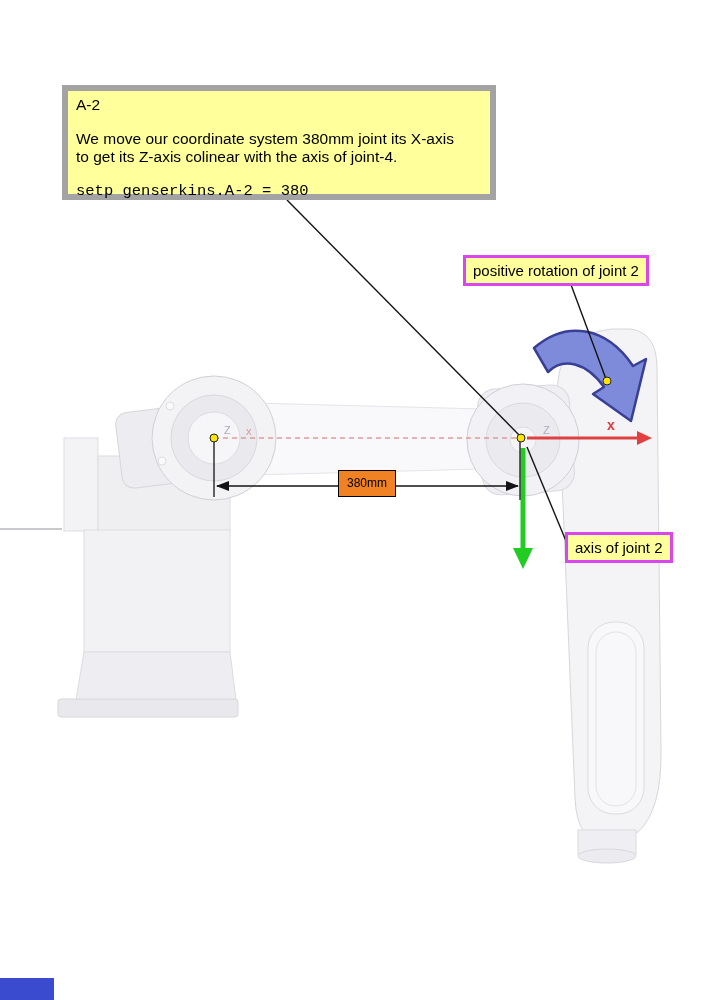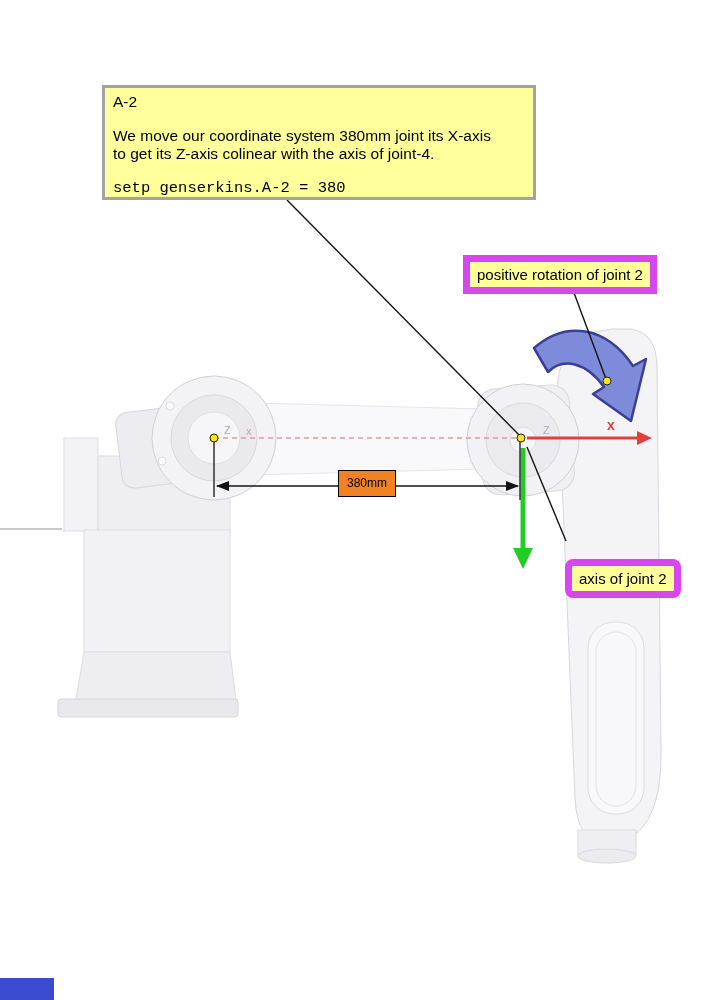--- a/index.html
+++ b/index.html
@@ -4,28 +4,28 @@
 <style>
   html,body{margin:0;padding:0;background:#ffffff;}
   #canvas{
     position:relative;width:707px;height:1000px;background:#ffffff;
     overflow:hidden;font-family:"Liberation Sans",sans-serif;color:#000;
   }
   #scene{position:absolute;left:0;top:0;}
   #scene text{font-family:"Liberation Sans",sans-serif;}
   .note-box{
     position:absolute;box-sizing:border-box;
-    background:#FFFF9C;border:3px solid #a3a3a3;
-    padding:5px 8px;font-size:15.5px;line-height:18px;margin-left:40px;
+    background:#FFFF9C;border:6px solid #a3a3a3;
+    padding:5px 8px;font-size:15.5px;line-height:18px;
   }
   .note-title{margin-bottom:16px;}
   .note-cmd{margin-top:16px;font-family:Liberation Mono, monospace;}
   .callout{
     position:absolute;box-sizing:border-box;white-space:nowrap;
-    background:#FFFF9C;border:7px solid #d946ef;
+    background:#FFFF9C;border:3px solid #d946ef;
     padding:3px 7px;font-size:15px;line-height:19px;text-align:right;
   }
   .dim-label{
     position:absolute;box-sizing:border-box;white-space:nowrap;
     background:#F08224;border:1px solid #000;
     padding:3px 8px;font-size:12px;line-height:19px;
   }
 </style>
 </head>
 <body>
@@ -111,17 +111,17 @@
   </svg>
 
   <div class="note-box" style="left:62px;top:85px;width:434px;height:115px;">
     <div class="note-title">A-2</div>
     <div>We move our coordinate system 380mm joint its X-axis</div>
     <div>to get its Z-axis colinear with the axis of joint-4.</div>
     <div class="note-cmd">setp genserkins.A-2 = 380</div>
   </div>
 
   <div class="callout" style="left:463px;top:255px;">positive rotation of joint 2</div>
-  <div class="callout" style="left:565px;top:559px;border-radius:8px;">axis of joint 2</div>
+  <div class="callout" style="left:565px;top:532px;">axis of joint 2</div>
 
   <div class="dim-label" style="left:338px;top:470px;">380mm</div>
 
 </div>
 
 </body></html>

